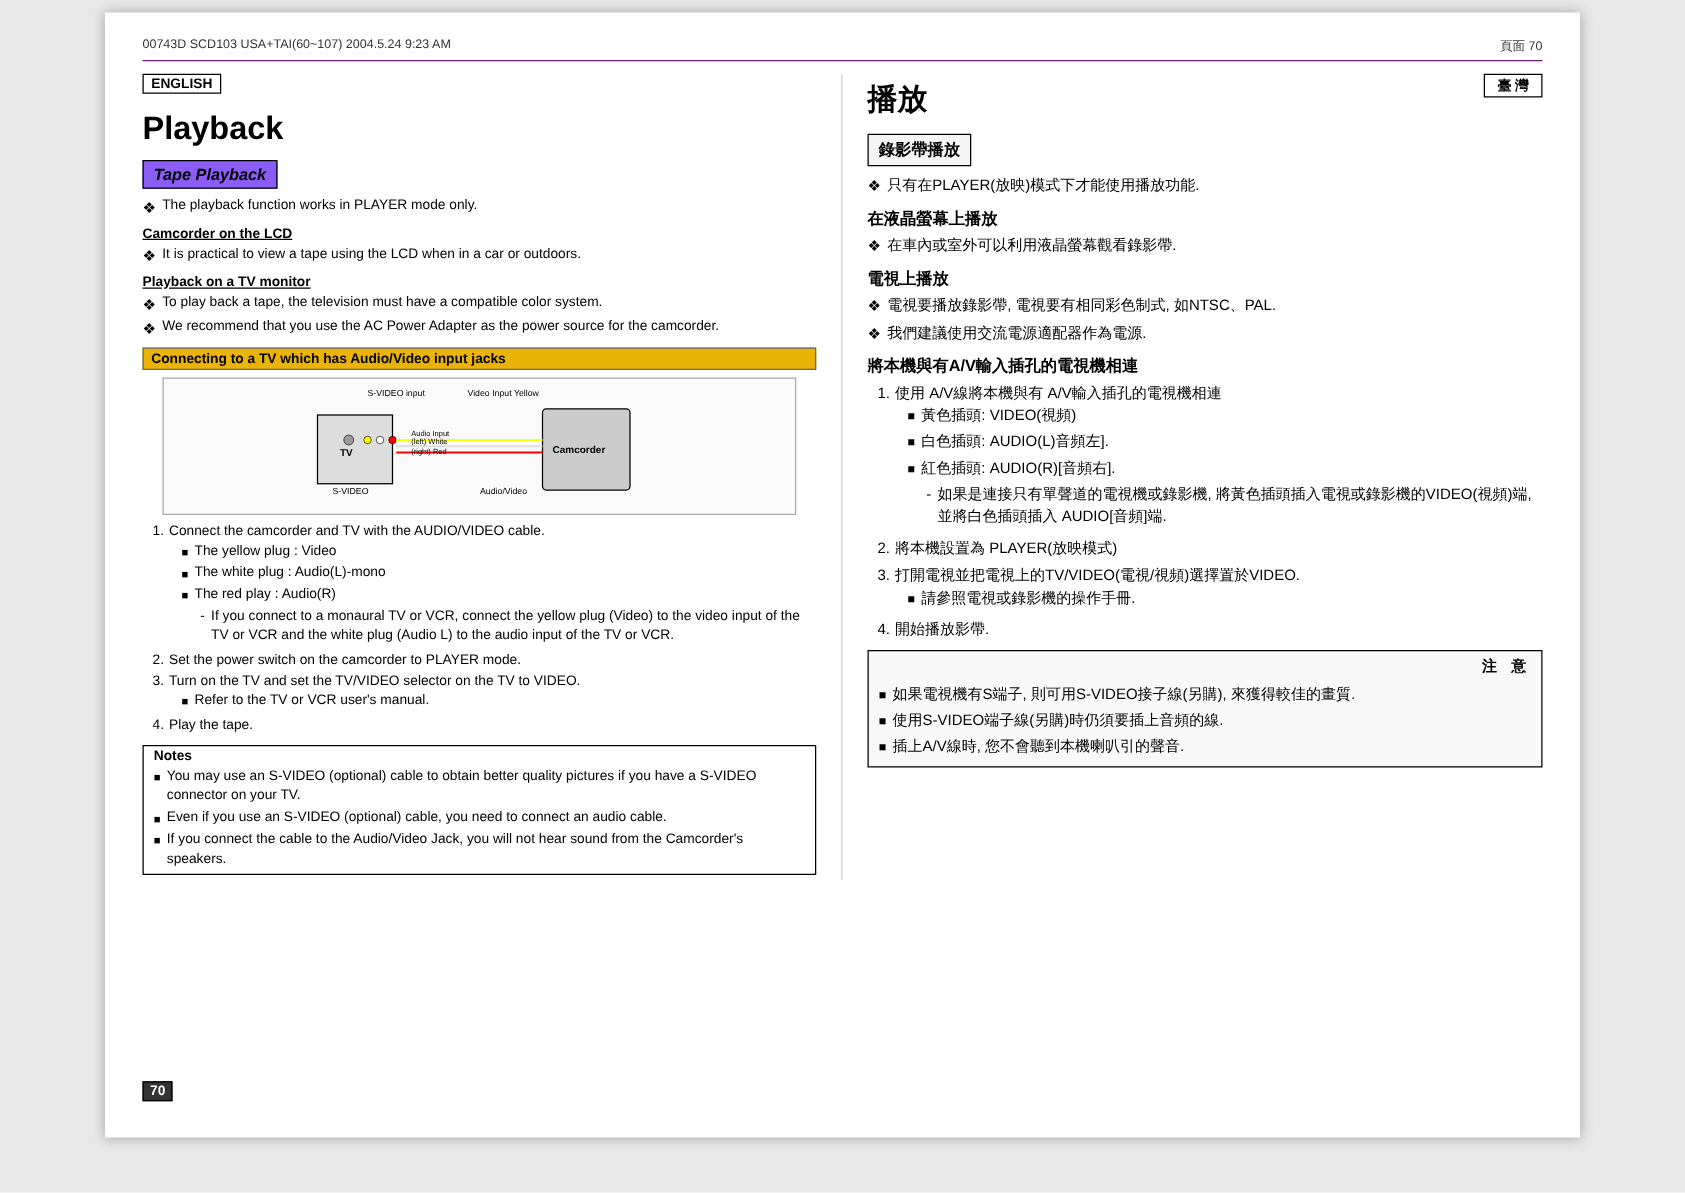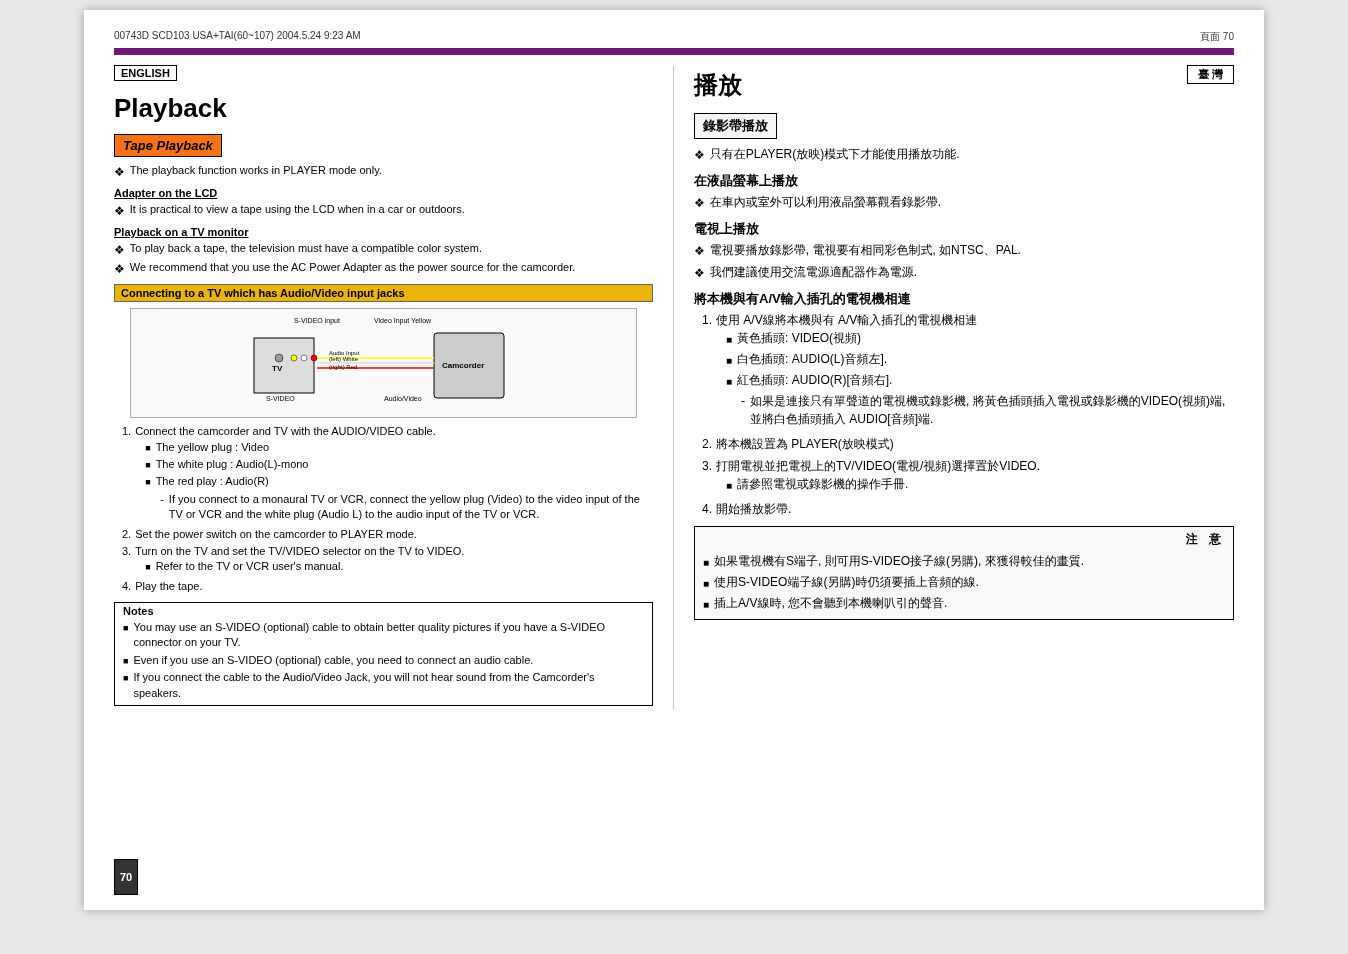--- a/index.html
+++ b/index.html
@@ -18,21 +18,21 @@
       background: #fff;
       width: 1180px;
       min-height: 900px;
       padding: 20px 30px;
       position: relative;
       box-shadow: 0 0 10px rgba(0,0,0,0.3);
     }
     .top-bar {
       font-size: 10px;
       color: #333;
-      border-bottom: 7px solid #701a75;
+      border-bottom: 1px solid #701a75;
       padding-bottom: 4px;
       margin-bottom: 10px;
       display: flex;
       justify-content: space-between;
     }
     .content-wrapper {
       display: flex;
       gap: 0;
     }
     .left-col {
@@ -67,21 +67,21 @@
       margin-bottom: 10px;
     }
     .main-title-zh {
       font-size: 24px;
       font-weight: bold;
       margin-bottom: 10px;
       margin-top: 4px;
     }
     .section-box {
       border: 1.5px solid #000;
-      background: #f97316;
+      background: #8b5cf6;
       padding: 3px 8px;
       font-size: 13px;
       font-weight: bold;
       font-style: italic;
       margin-bottom: 6px;
       display: inline-block;
     }
     .section-box-zh {
       border: 1.5px solid #000;
       background: #f5f5f5;
@@ -168,26 +168,26 @@
     }
     .zh-notes-title {
       font-size: 12px;
       font-weight: bold;
       text-align: right;
       margin-bottom: 4px;
       letter-spacing: 4px;
     }
     .page-num {
       position: absolute;
-      bottom: 15px;
+      bottom: 29px;
       left: 30px;
       font-size: 11px;
       font-weight: bold;
       border: 1px solid #000;
-      padding: 11px 5px;
+      padding: 1px 5px;
       background: #333;
       color: #fff;
     }
     .diagram-area {
       margin: 6px 16px;
       border: 1px solid #aaa;
       padding: 4px;
       background: #fafafa;
       font-size: 9px;
       display: flex;
@@ -258,21 +258,21 @@
       
       <div class="section-box">Tape Playback</div>
 
       
       <div class="bullet-item">
         <span class="bullet-diamond">❖</span>
         <span>The playback function works in PLAYER mode only.</span>
       </div>
 
       
-      <div class="subsection-title">Adapter on the LCD</div>
+      <div class="subsection-title">Camcorder on the LCD</div>
       <div class="bullet-item">
         <span class="bullet-diamond">❖</span>
         <span>It is practical to view a tape using the LCD when in a car or outdoors.</span>
       </div>
 
       
       <div class="subsection-title">Playback on a TV monitor</div>
       <div class="bullet-item">
         <span class="bullet-diamond">❖</span>
         <span>To play back a tape, the television must have a compatible color system.</span>

